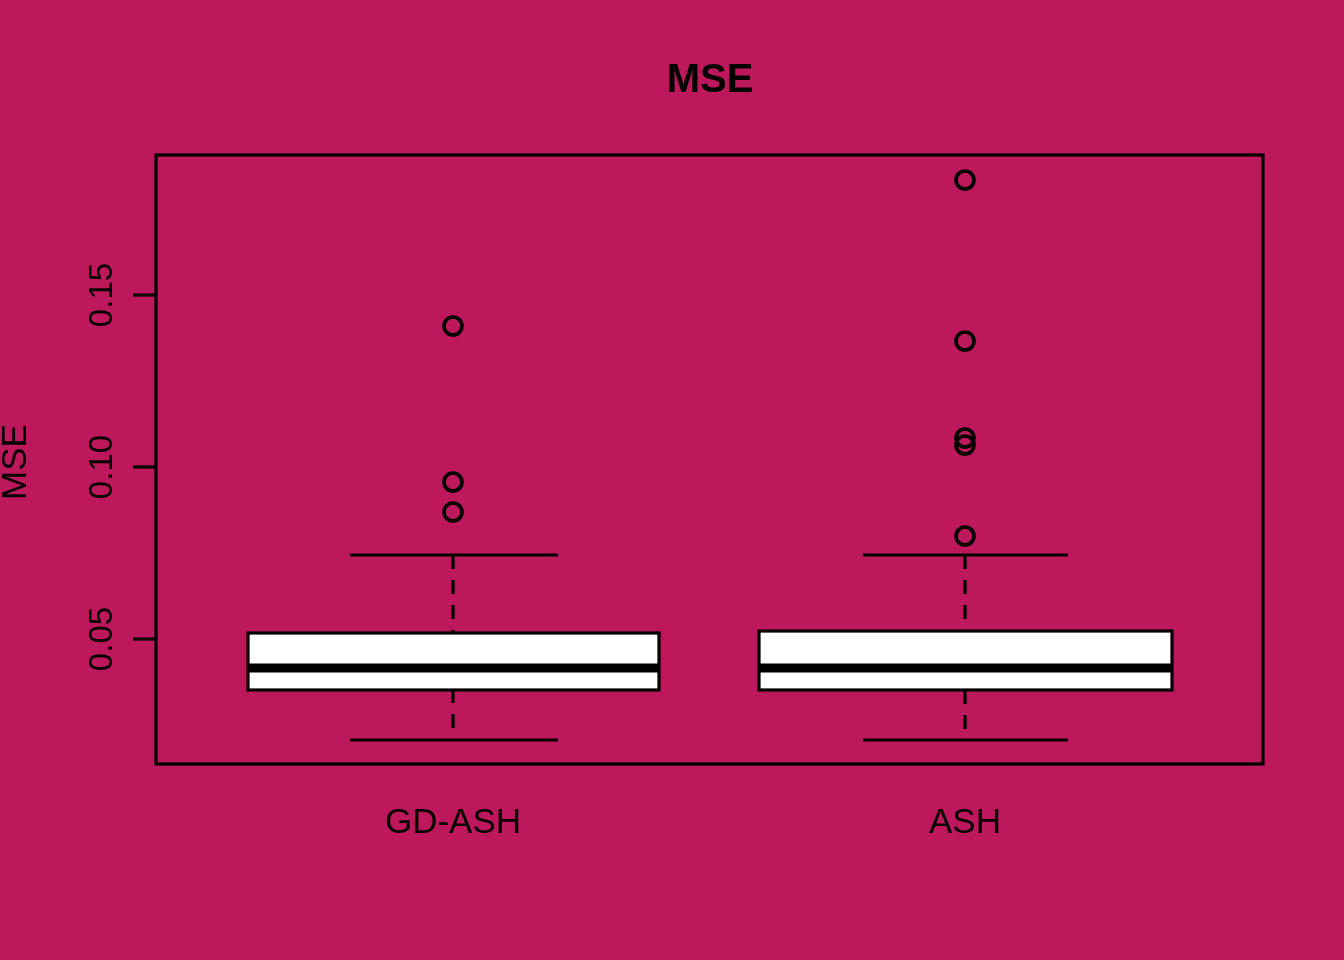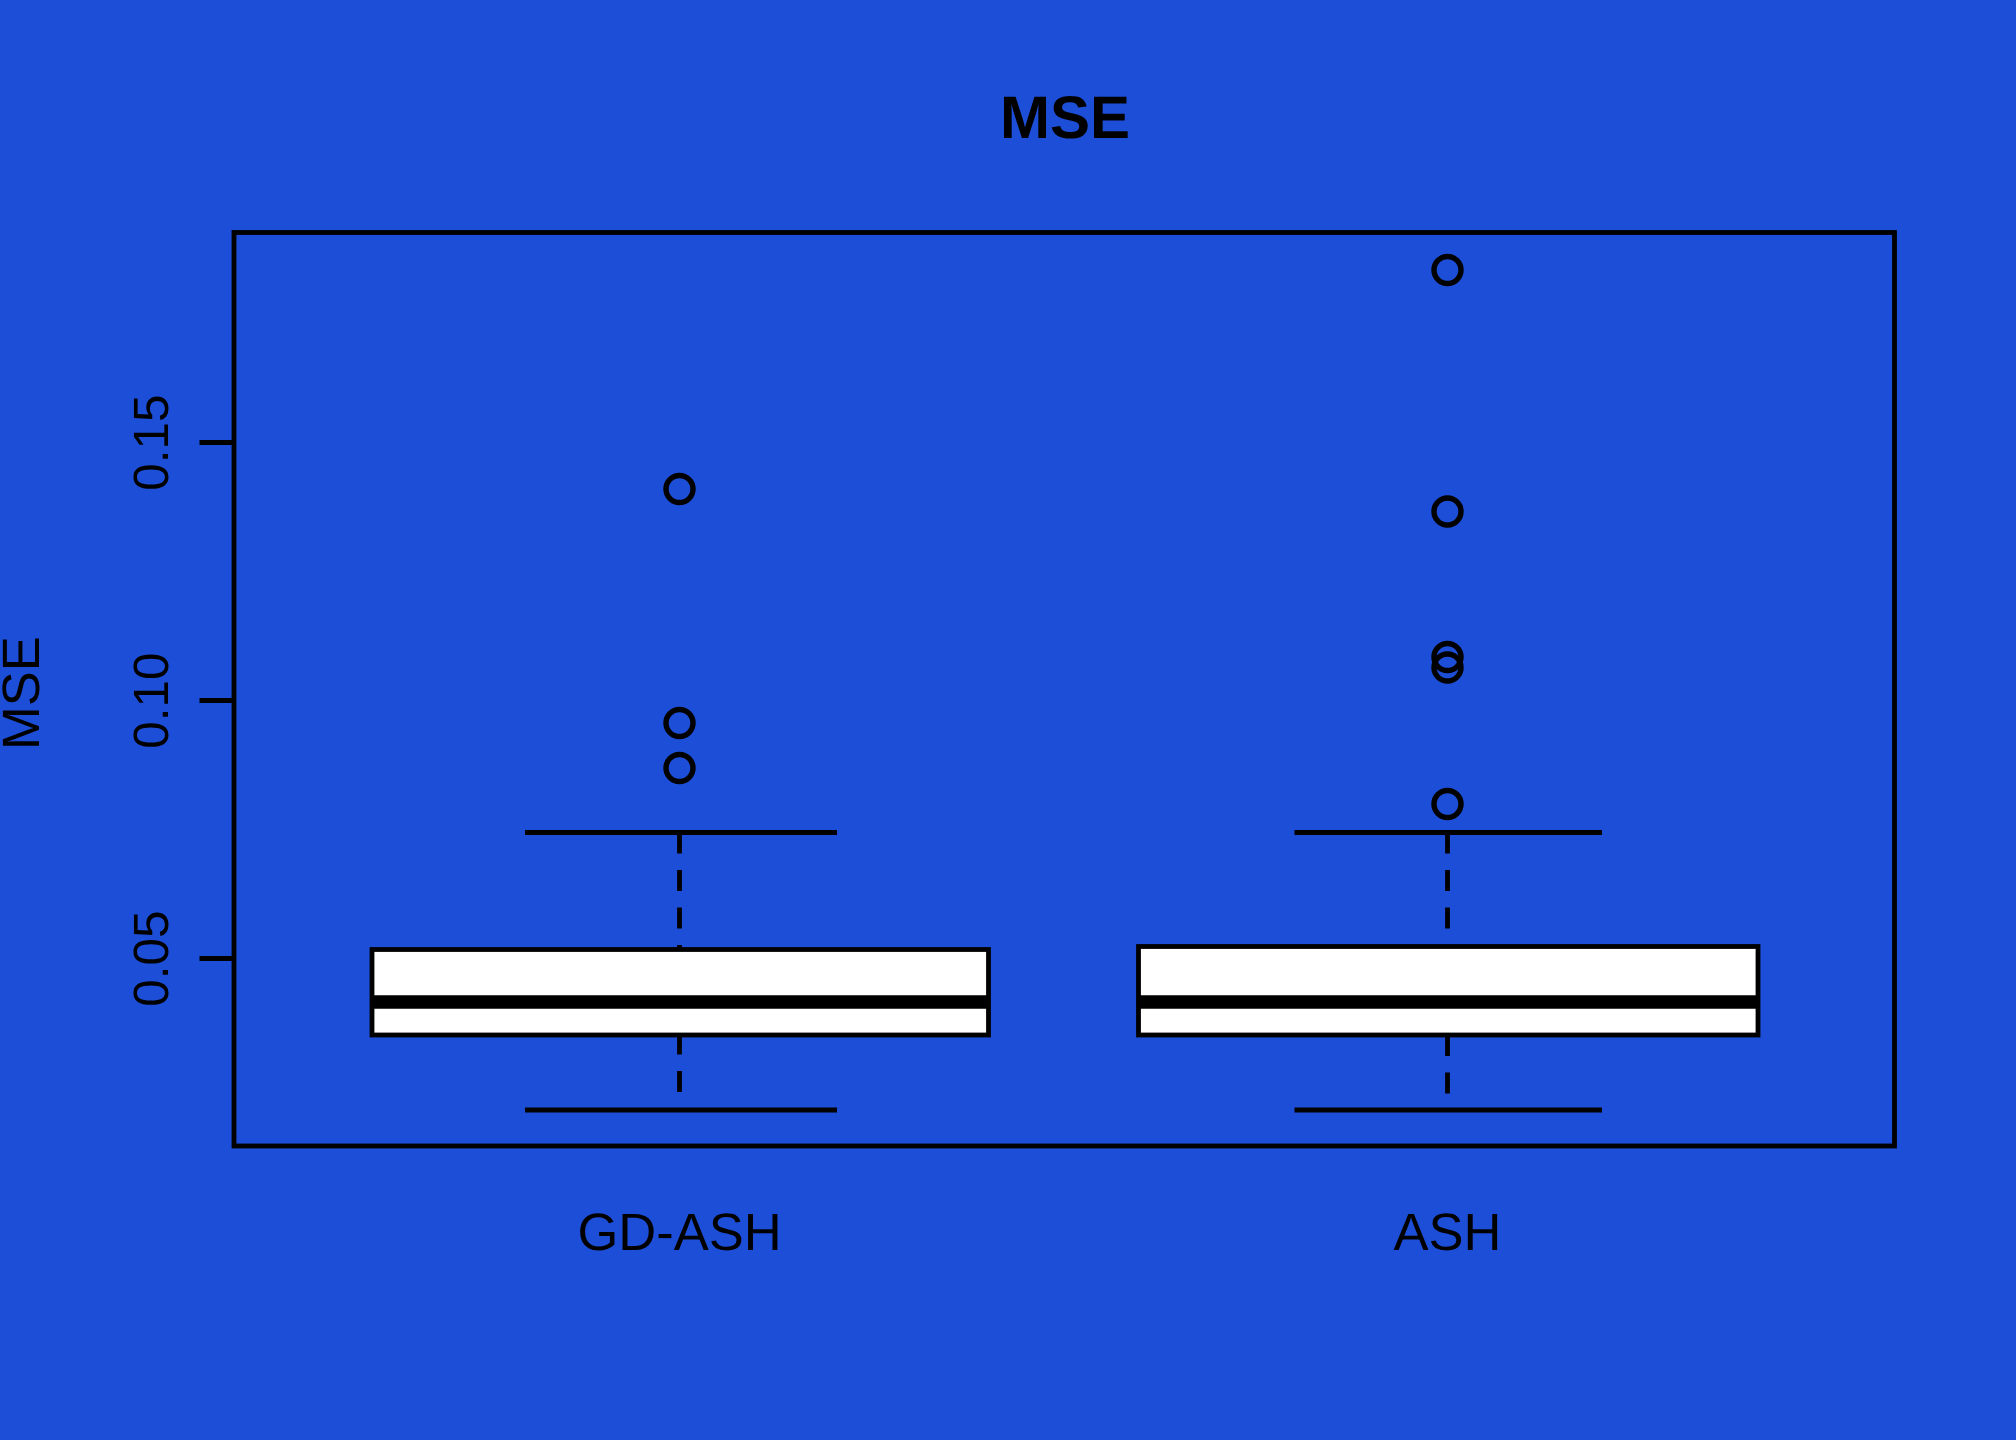--- a/index.html
+++ b/index.html
@@ -10,21 +10,21 @@
   body {
     width: 1344px;
     height: 960px;
     font-family: "Liberation Sans", sans-serif;
     overflow: hidden;
   }
   #plot-root {
     position: relative;
     width: 1344px;
     height: 960px;
-    background: #1d4ed8;
+    background: #be185d;
   }
   svg.plot-svg {
     display: block;
     width: 1344px;
     height: 960px;
   }
   .axis-line, .frame-rect, .box-rect, .whisker-cap, .outlier-circle {
     fill: none;
     stroke: #000000;
   }

